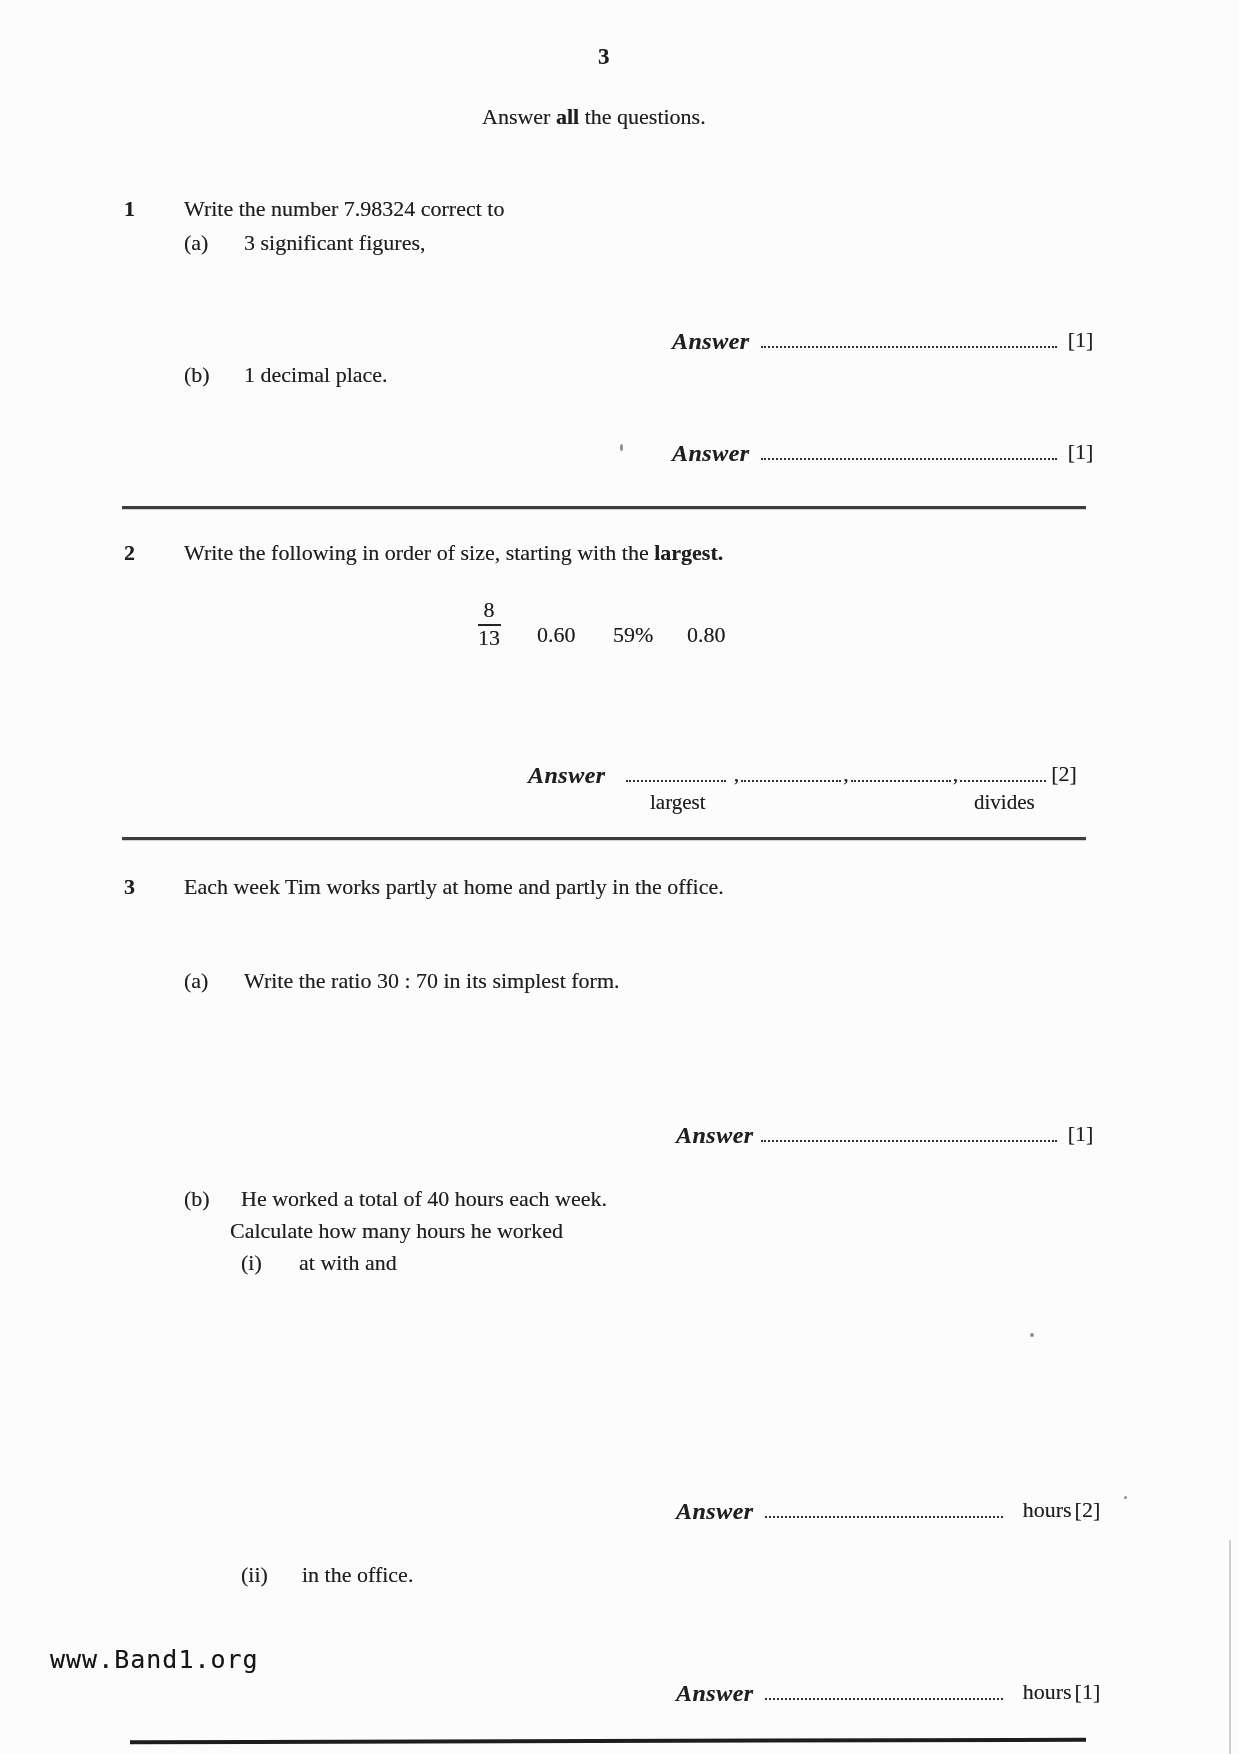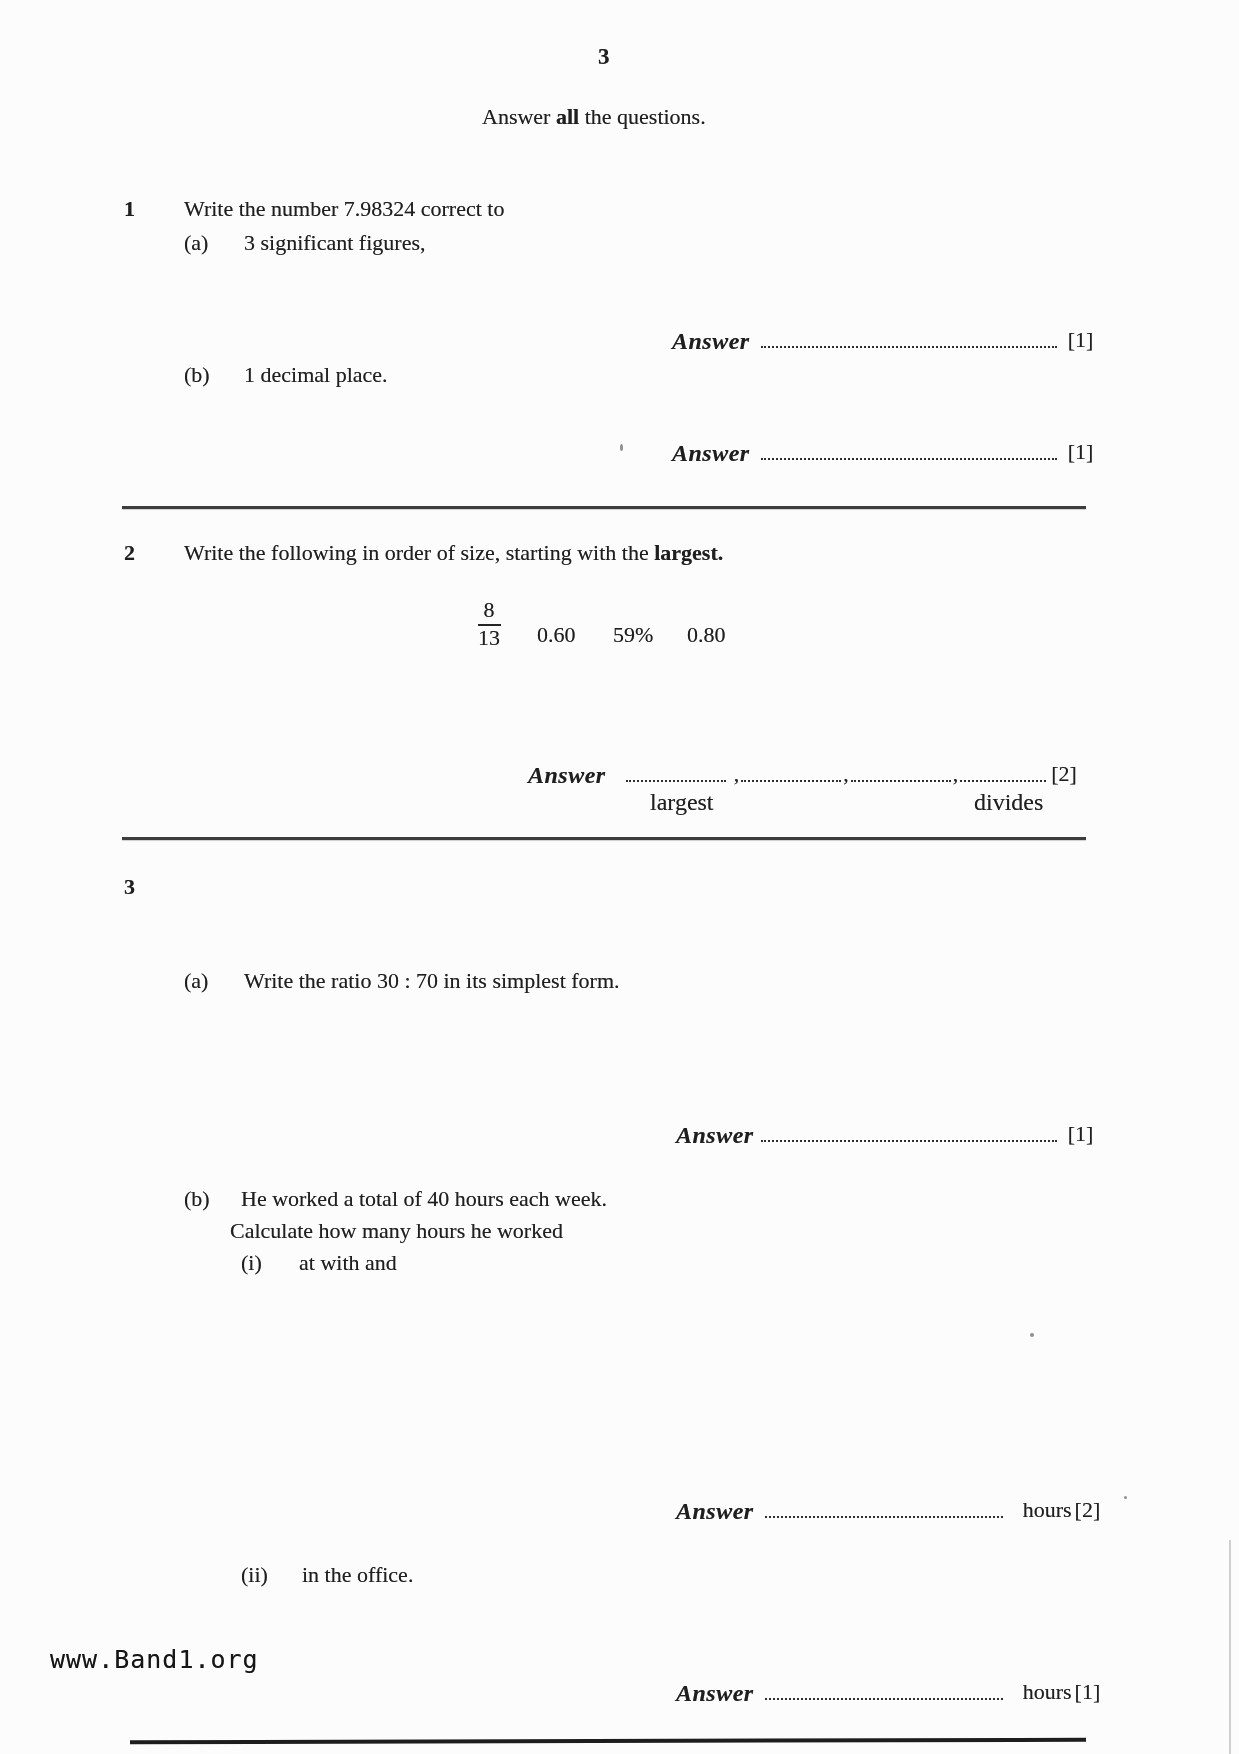--- a/index.html
+++ b/index.html
@@ -22,21 +22,21 @@
   .dots{display:inline-block;height:5px;border-bottom:2.6px dotted #2e2e2e;margin:0 8px 4px 11px;}
   .dots.seg{margin:0 2px 4px 2px;}
   .comma{margin:0;padding-bottom:0;}
   .marks{margin-left:3px;}
   .unit{margin-left:12px;}
   .rule{position:absolute;height:3px;background:#3d3d3d;box-shadow:0 1px 1px rgba(0,0,0,0.18);}
   .rule-bottom{position:absolute;height:4px;background:#1d1d1d;transform:rotate(-0.15deg);}
   .fraction{position:absolute;width:38px;text-align:center;font-size:22px;line-height:24px;}
   .frac-num{display:inline-block;border-bottom:2.4px solid #242424;padding:0 6px 2px 6px;}
   .frac-den{padding-top:2px;margin-top:20px;}
-  .small-label{font-size:24px;line-height:20px;font-family:Liberation Serif, serif;}
+  .small-label{font-size:21px;line-height:20px;font-family:Liberation Serif, serif;}
   .watermark{font-family:"DejaVu Sans Mono","Liberation Mono",monospace;font-size:25px;letter-spacing:1px;color:#161616;}
   .speck{position:absolute;background:#8f8f8f;border-radius:50%;}
   .scan-edge{position:absolute;background:#d0d0d0;}
 </style>
 </head>
 <body>
 
 <div class="page">
 
   <div class="abs page-num" style="left:598px;top:44px;">3</div>
@@ -86,20 +86,21 @@
       <span class="comma">,</span>
       <span class="dots seg" style="width:86px;"></span>
       <span class="marks">[2]</span>
   </div>
   <div class="abs small-label" style="left:650px;top:792px;">largest</div>
   <div class="abs small-label" style="left:974px;top:792px;">divides</div>
 
   <div class="rule" style="left:122px;top:837px;width:964px;"></div>
 
   <div class="abs body-text bold" style="left:124px;top:874px;">3</div>
+  <div class="abs body-text" style="left:184px;top:874px;">Each week Tim works partly at home and partly in the office.</div>
 
   <div class="abs body-text" style="left:184px;top:968px;">(a)</div>
   <div class="abs body-text" style="left:244px;top:968px;">Write the ratio 30 : 70 in its simplest form.</div>
 
   <div class="ansrow" style="left:676px;top:1122px;">
     <span class="ans-label">Answer</span>
       <span class="dots" style="width:296px;margin-left:7px;"></span>
       <span class="marks">[1]</span>
   </div>
 

